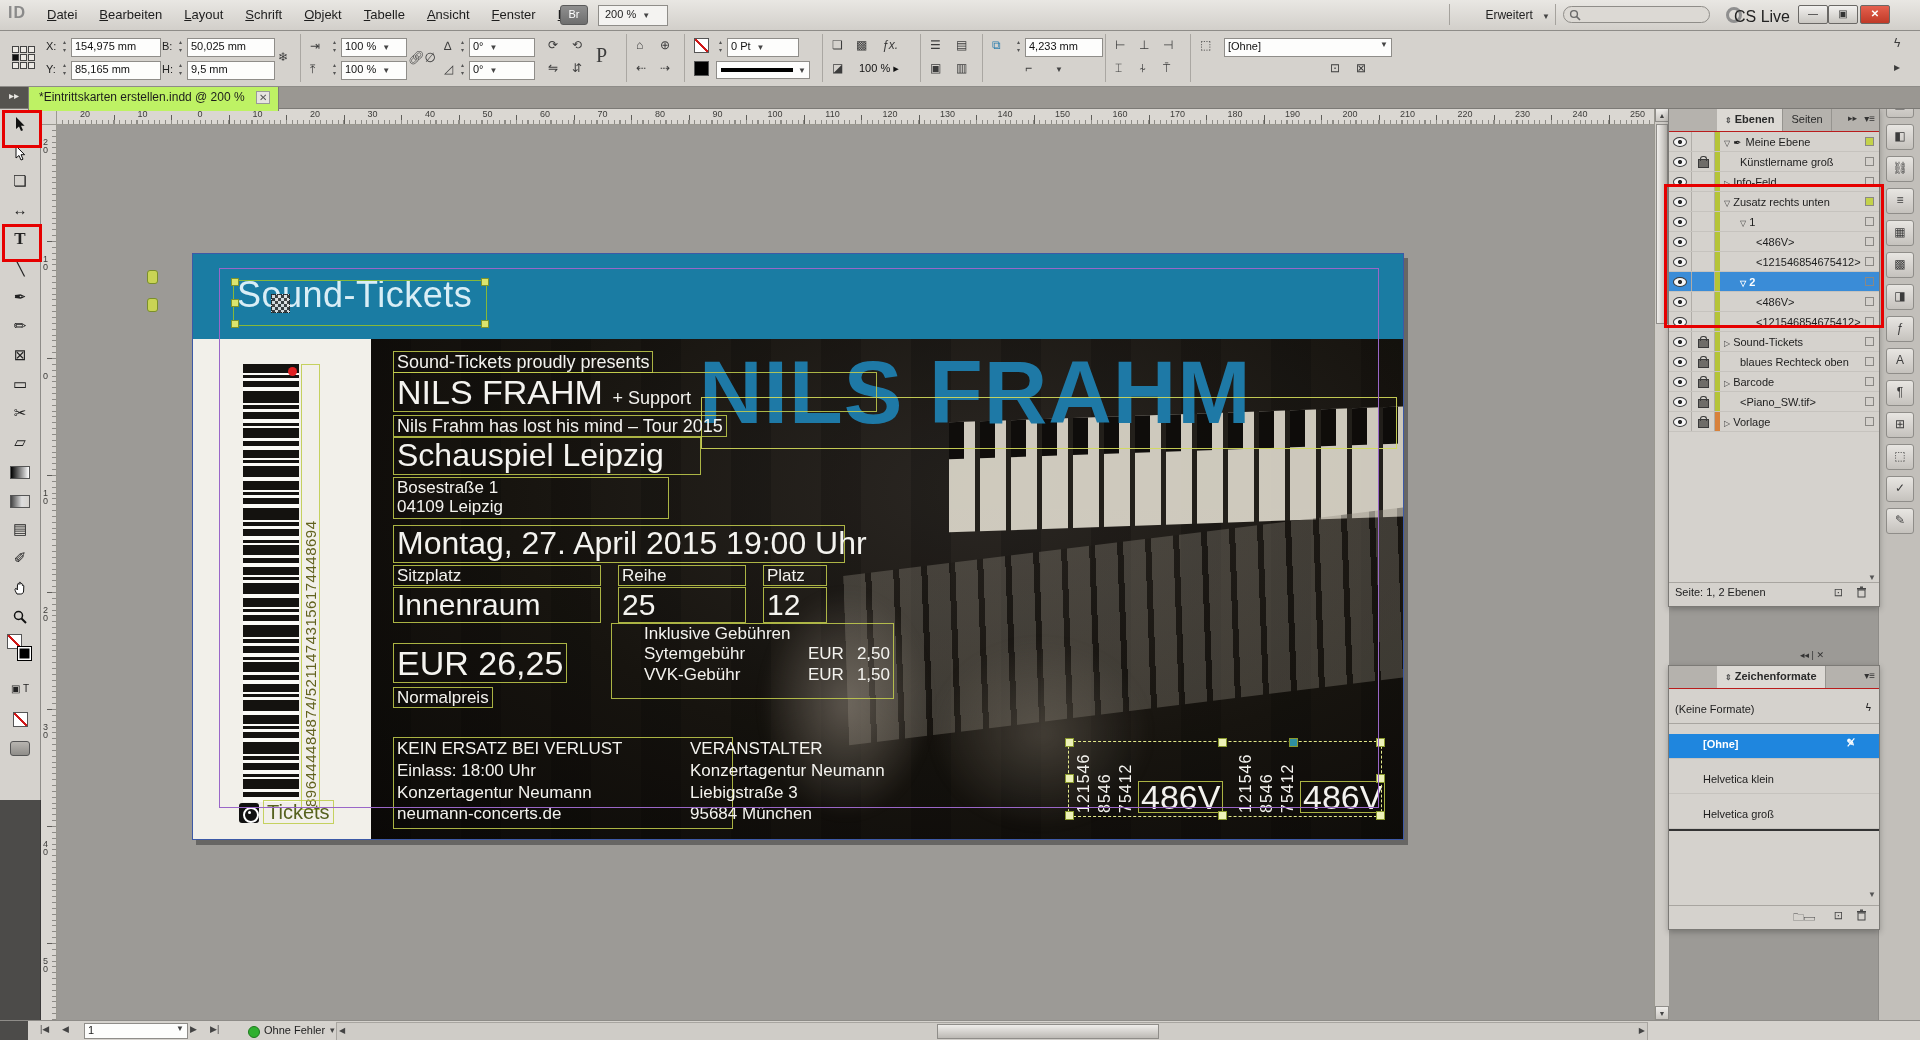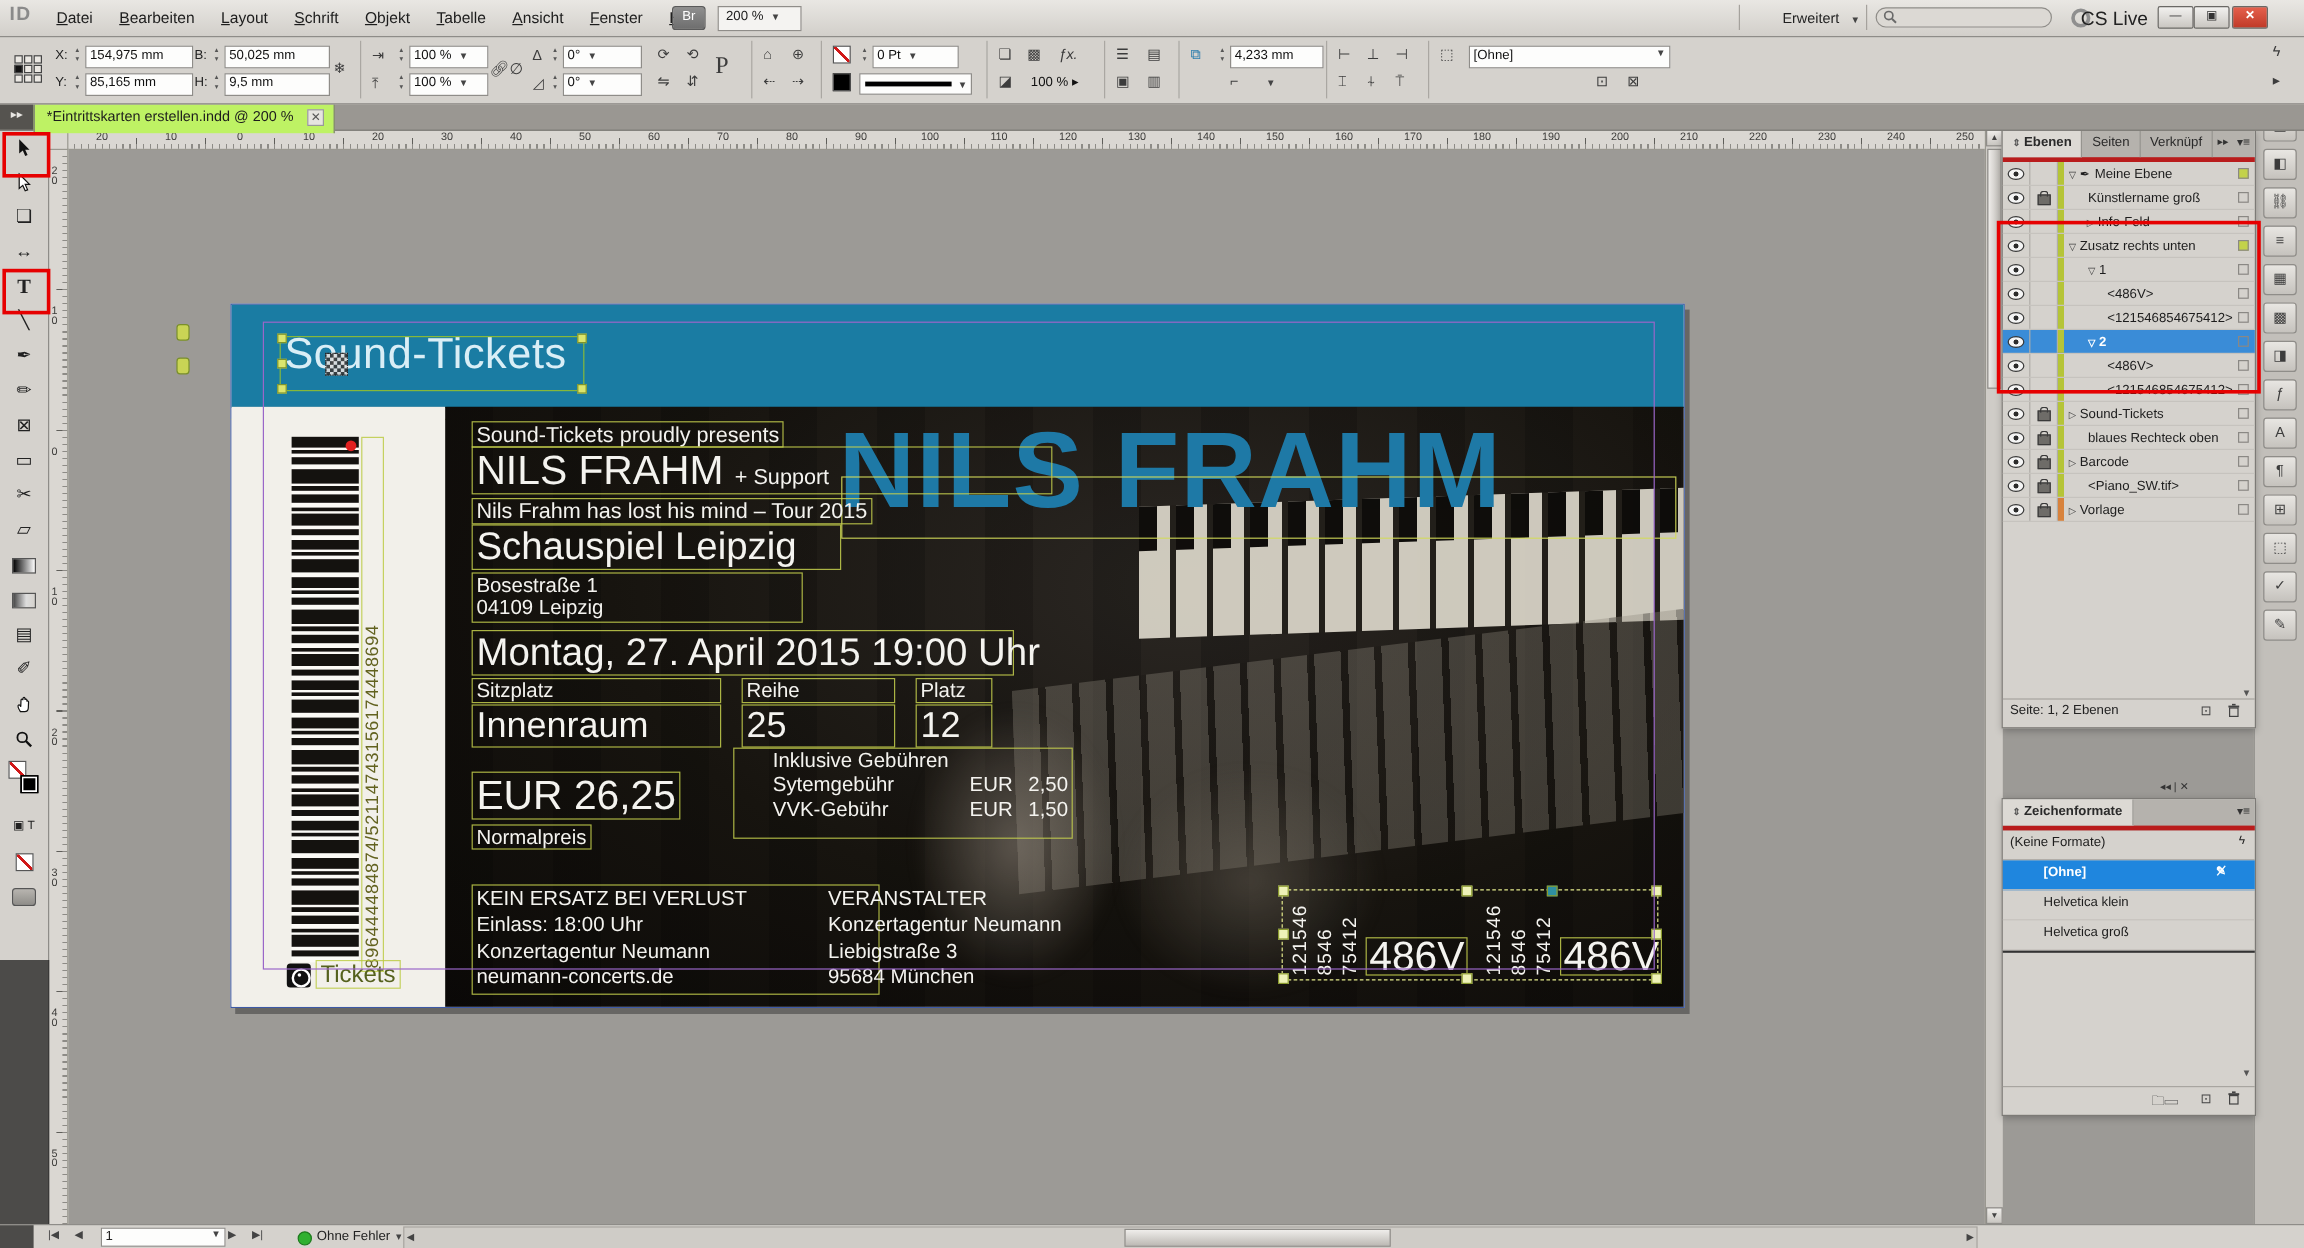--- a/index.html
+++ b/index.html
@@ -130,21 +130,21 @@
   #statusbar .blk{position:absolute;left:0;top:0;width:28px;height:20px;background:#4c4b49;}
   .sb-ico{position:absolute;top:3px;font-size:9px;color:#444;}
   #page-field{position:absolute;left:84px;top:2px;width:96px;height:14px;background:#fdfdfc;border:1px solid #8f8d89;
     font-size:11px;padding:0 3px;}
   #pf-dot{position:absolute;left:248px;top:5px;width:10px;height:10px;border-radius:50%;background:#30b030;border:1px solid #1d7a1d;}
   #pf-text{position:absolute;left:264px;top:3px;}
   #hscroll{position:absolute;left:336px;top:1px;width:1310px;height:17px;background:#cfccc7;border:1px solid #a8a5a0;}
   #hthumb{position:absolute;left:600px;top:1px;width:220px;height:13px;background:linear-gradient(#efedea,#bcb9b4);border:1px solid #8f8d89;}
   
   .panel{position:absolute;background:#d5d2cd;border:1px solid #7c7a76;z-index:28;box-shadow:0 2px 6px rgba(0,0,0,.25);}
-  .ptabs{height:22px;background:#b5b2ad;border-bottom:4px solid #b91c1c;position:relative;overflow:hidden;}
+  .ptabs{height:22px;background:#b5b2ad;border-bottom:1px solid #b91c1c;position:relative;overflow:hidden;padding-left:48px;}
   .ptab{float:left;height:21px;padding:4px 8px 0 8px;font-size:11px;color:#2a2a2a;border-right:1px solid #96948f;}
   .ptab.active{background:#dcd9d4;font-weight:bold;}
   .ptab .dm{font-size:8px;margin-right:3px;color:#555;}
   .pmenu{position:absolute;right:4px;top:4px;font-size:10px;color:#333;}
   .pcoll{position:absolute;right:22px;top:4px;font-size:9px;color:#333;}
   .lrow{display:flex;height:19px;border-bottom:1px solid #c6c3be;align-items:center;font-size:11px;color:#1d1d1d;}
   .lrow.sel{background:#3a8cd7;color:#fff;font-weight:bold;}
   .cell-eye{width:22px;text-align:center;border-right:1px solid #b0ada8;align-self:stretch;display:flex;align-items:center;justify-content:center;}
   .cell-lock{width:22px;text-align:center;border-right:1px solid #b0ada8;align-self:stretch;display:flex;align-items:center;justify-content:center;}
   .colorbar{width:5px;align-self:stretch;}
@@ -155,21 +155,21 @@
   .sq.filled{background:#c3d24a;}
   .eye-ic{display:inline-block;width:12px;height:8px;border:1px solid #3a3a3a;border-radius:50%;
     background:radial-gradient(circle at 50% 50%,#2c2c2c 0 2px,#f5f5f5 2.2px);}
   .lock-ic{display:inline-block;width:9px;height:7px;background:#6e6c68;border:1px solid #3a3a3a;position:relative;margin-top:4px;}
   .lock-ic:before{content:"";position:absolute;left:1px;top:-4px;width:5px;height:4px;border:1.5px solid #3a3a3a;border-bottom:none;border-radius:3px 3px 0 0;}
   .pen-ic{font-size:10px;margin-right:4px;}
   .pfoot{position:absolute;left:0;bottom:0;right:0;height:20px;border-top:1px solid #a8a5a0;font-size:11px;color:#222;padding:3px 6px 0 6px;}
   .pfoot .fic{position:absolute;top:3px;font-size:11px;color:#444;}
   .list-scroll-down{position:absolute;right:3px;font-size:8px;color:#555;}
   
-  .csrow{height:20px;border-bottom:1px solid #c6c3be;font-size:11px;color:#1d1d1d;padding:4px 0 0 34px;position:relative;}
+  .csrow{height:20px;border-bottom:1px solid #c6c3be;font-size:11px;color:#1d1d1d;padding:4px 0 0 34px;position:relative;margin-top:10px;}
   .csrow.sel{background:#1f86de;color:#fff;font-weight:bold;}
   .csrow .edit{position:absolute;right:24px;top:3px;font-size:10px;}
   
   #dockstrip{position:absolute;left:1878px;top:86px;width:42px;height:934px;background:#c2bfba;border-left:1px solid #8e8c88;z-index:27;}
   .dock-ic{width:26px;height:24px;margin:6px auto 0 auto;background:linear-gradient(#e8e6e2,#c5c2bd);
     border:1px solid #8f8d89;border-radius:3px;text-align:center;font-size:12px;line-height:23px;color:#3c3c3c;}
 </style>
 </head>
 <body>
 
@@ -598,21 +598,21 @@
         <div class="colorbar" style="background: rgb(181, 196, 55);"></div>
         <div class="lname" style="padding-left: 20px;"><span>Künstlername groß</span></div>
         <div class="sq"></div>
       </div>
       <div class="lrow">
         <div class="cell-eye">
           <span class="eye-ic"></span>
         </div>
         <div class="cell-lock"></div>
         <div class="colorbar" style="background: rgb(181, 196, 55);"></div>
-        <div class="lname" style="padding-left: 19px;"><span class="twirl">▷</span><span>Info-Feld</span></div>
+        <div class="lname" style="padding-left: 4px;"><span class="twirl">▷</span><span>Info-Feld</span></div>
         <div class="sq"></div>
       </div>
       <div class="lrow">
         <div class="cell-eye">
           <span class="eye-ic"></span>
         </div>
         <div class="cell-lock"></div>
         <div class="colorbar" style="background: rgb(181, 196, 55);"></div>
         <div class="lname" style="padding-left: 4px;"><span class="twirl">▽</span><span>Zusatz rechts unten</span></div>
         <div class="sq filled"></div>

